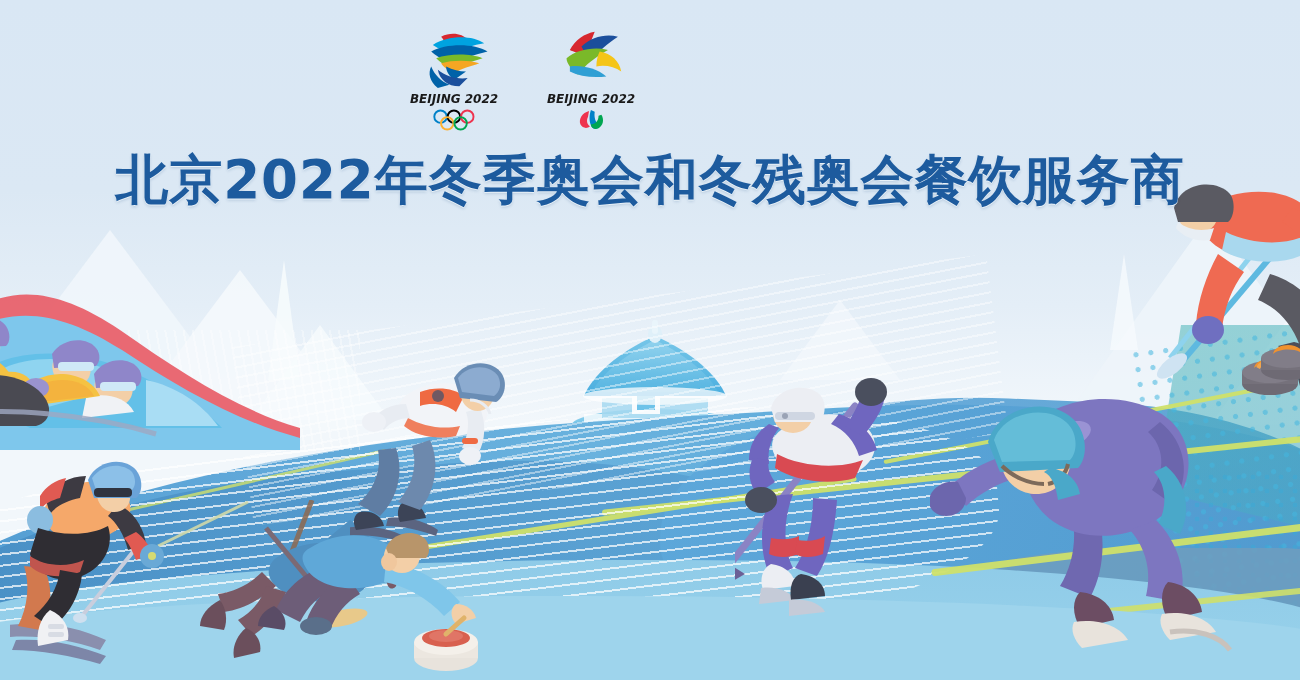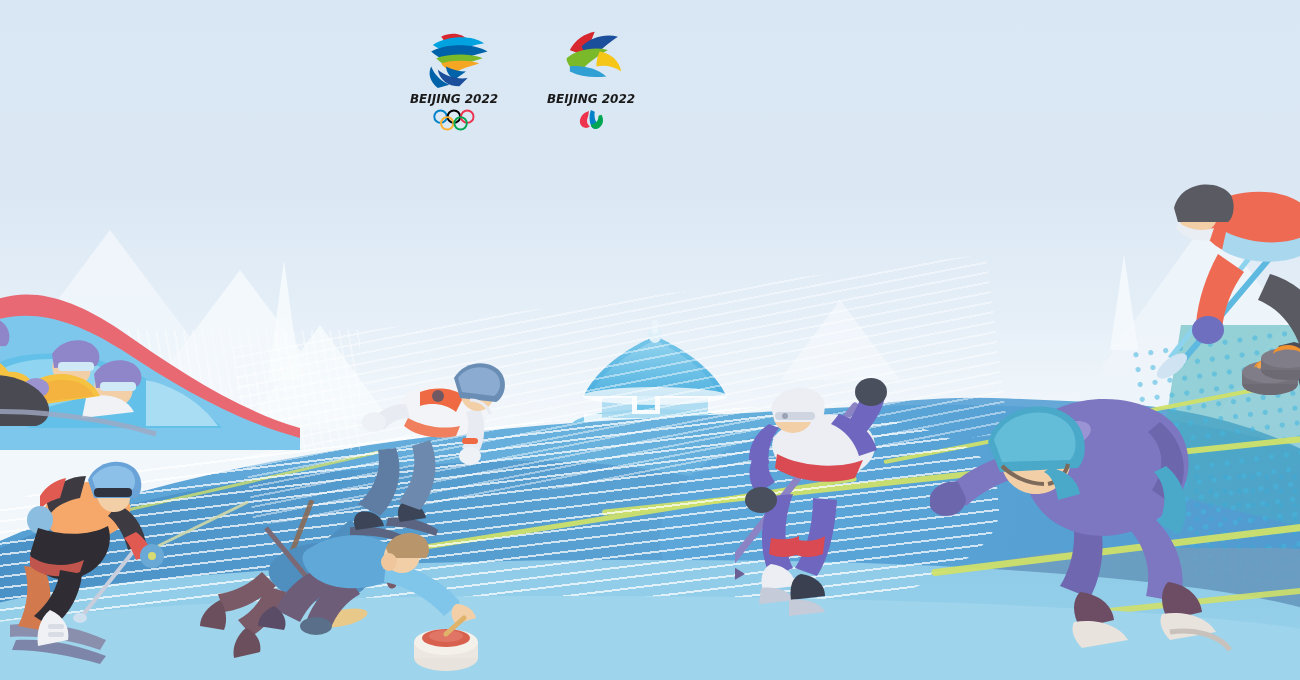--- a/index.html
+++ b/index.html
@@ -541,14 +541,15 @@
       </svg>
       <svg class="sym" viewBox="0 0 100 46">
         <path d="M46 4 C 32 8 24 20 28 32 C 32 40 42 42 48 36 C 42 32 40 24 44 16 Z" fill="#ee334e"></path>
         <path d="M50 2 C 46 14 46 28 52 38 C 58 44 66 42 68 34 C 60 30 56 18 58 6 Z" fill="#0081c8"></path>
         <path d="M72 12 C 78 22 76 34 66 40 C 58 44 50 40 50 32 C 58 32 66 26 66 14 Z" fill="#00a651"></path>
       </svg>
     </div>
 
   </div>
 
+  <div id="title">北京2022年冬季奥会和冬残奥会餐饮服务商</div>
 
 </div>
 
 </body></html>

